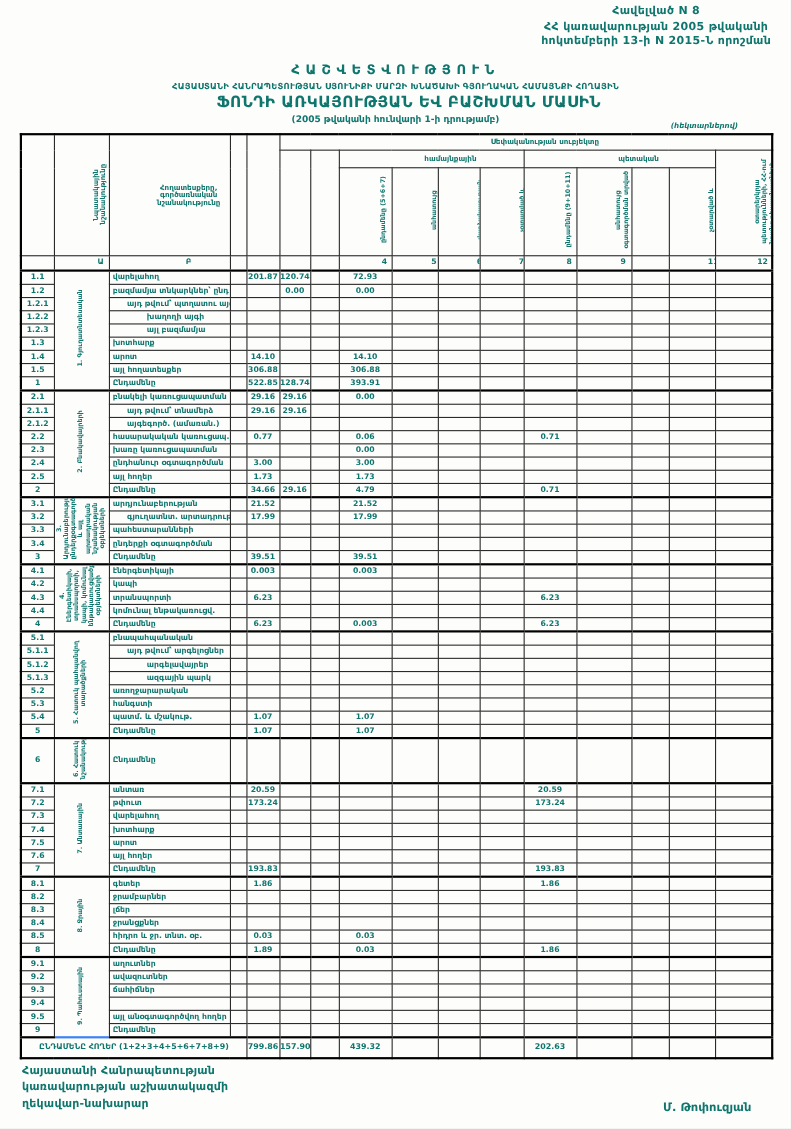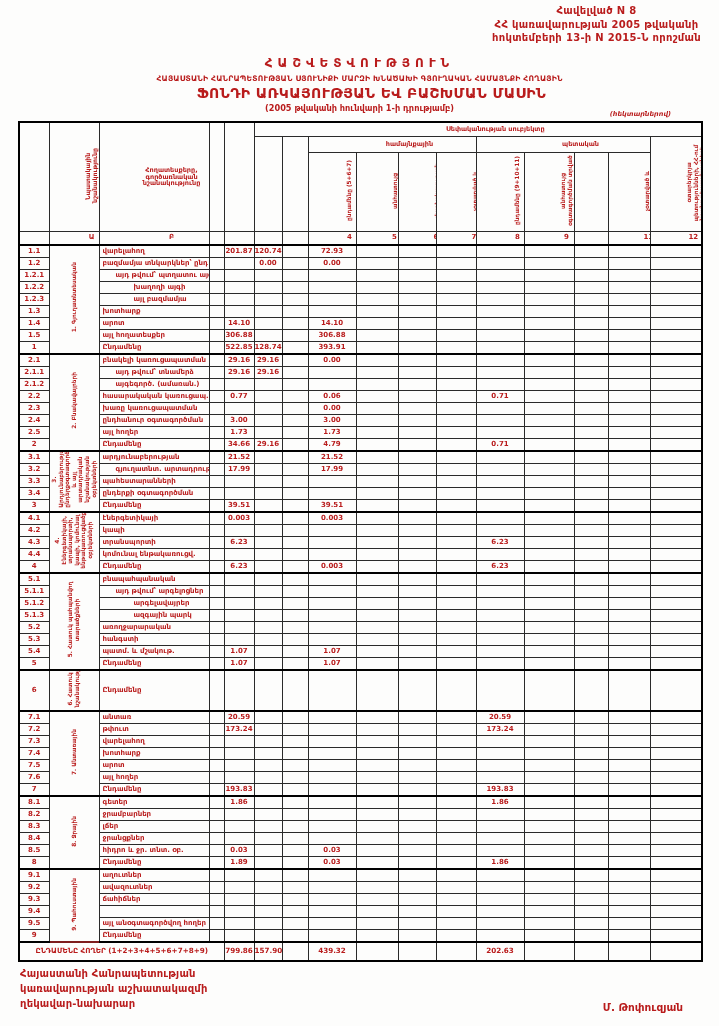--- a/index.html
+++ b/index.html
@@ -1,19 +1,19 @@
 <!DOCTYPE html>
 <html><head>
 <meta charset="utf-8">
 <style>
   html,body { margin:0; padding:0; }
   body { font-family: "DejaVu Sans", sans-serif; background:#e8e8e6; }
   .page {
     position:relative; width:719px; height:1026px; margin:0 auto;
-    background:#fdfdfc; color:#b91c1c; overflow:hidden;
+    background:#fdfdfc; color:#0f766e; overflow:hidden;
   }
   
   .appendix {
     position:absolute; top:4px; right:18px;
     font-size:10px; font-weight:bold; text-align:center; line-height:13.5px;
     letter-spacing:0.3px;
   }
   
   .title-block { position:absolute; top:56px; left:0; width:100%; text-align:center; }
   .title-main { font-size:12px; font-weight:bold; letter-spacing:5px; }
@@ -39,21 +39,21 @@
   .vt-big { max-height:104px; font-size:6.2px; }
   tbody td { height:11px; font-size:7px; font-weight:bold; text-align:center; line-height:10px; }
   tbody td.name-cell { text-align:left; padding-left:3px; white-space:nowrap; }
   tbody td.name-cell.indent1 { padding-left:16px; }
   tbody td.name-cell.indent2 { padding-left:34px; }
   tbody td.cat-cell { text-align:center; vertical-align:middle; }
   tbody td.cat-cell .vt { max-height:96%; font-size:5.8px; }
   tbody tr.sec-start td { border-top:2px solid #000; }
   tbody tr.total-row td { border-bottom:2px solid #000; }
   tbody tr.tall-row td { height:38px; }
-  tbody tr.grand-row td { border-top:2px solid #7f1d1d; height:17px; font-size:7.2px; }
+  tbody tr.grand-row td { border-top:2px solid #3b82f6; height:17px; font-size:7.2px; }
   td.grand-label { text-align:center; font-size:7px; }
 
   
   .footer-left {
     position:absolute; top:966px; left:20px;
     font-size:10px; font-weight:bold; line-height:15px; letter-spacing:0.2px;
   }
   .signature { position:absolute; top:1001px; right:36px; font-size:10.5px; font-weight:bold; }
 </style>
 </head>

